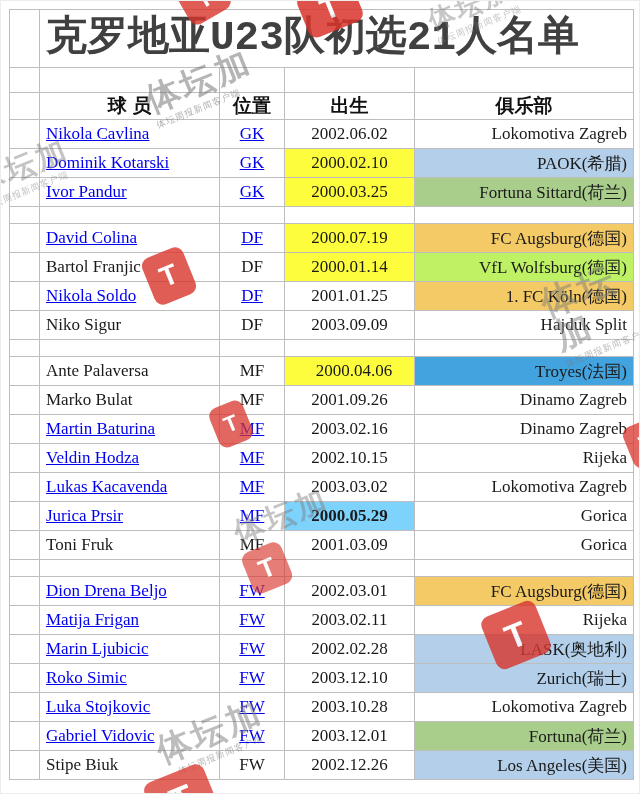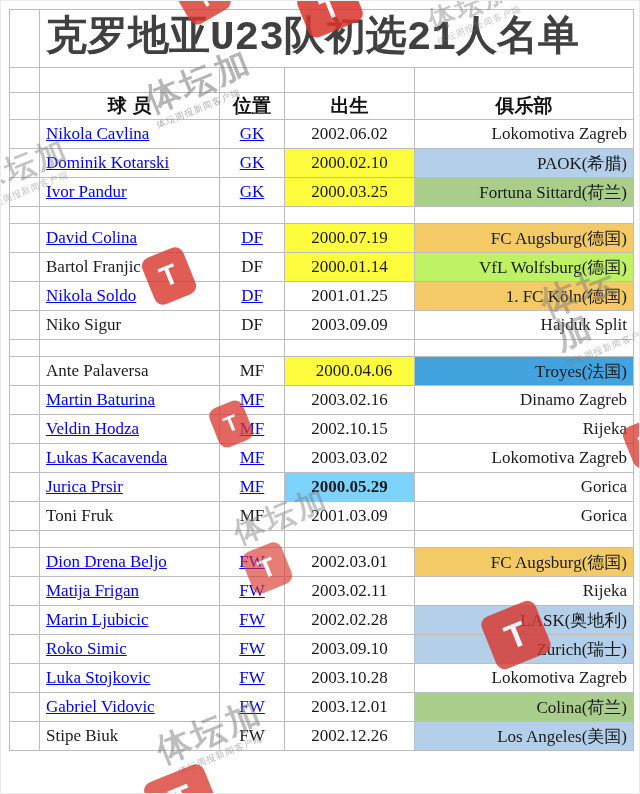--- a/index.html
+++ b/index.html
@@ -155,20 +155,27 @@
         </tr>
         <tr class="data-row">
           <td></td>
           <td class="c-player"><span class="pname">Ante Palaversa</span></td>
           <td class="c-pos"><span class="pname">MF</span></td>
           <td class="c-birth" style="background: rgb(253, 253, 61); padding-left: 15px;">2000.04.06</td>
           <td class="c-club" style="background: rgb(67, 163, 223);">Troyes(法国)</td>
         </tr>
         <tr class="data-row">
           <td></td>
+          <td class="c-player"><span class="pname">Marko Bulat</span></td>
+          <td class="c-pos"><span class="pname">MF</span></td>
+          <td class="c-birth">2001.09.26</td>
+          <td class="c-club">Dinamo Zagreb</td>
+        </tr>
+        <tr class="data-row">
+          <td></td>
           <td class="c-player"><a class="plink">Martin Baturina</a></td>
           <td class="c-pos"><a class="plink">MF</a></td>
           <td class="c-birth">2003.02.16</td>
           <td class="c-club">Dinamo Zagreb</td>
         </tr>
         <tr class="data-row">
           <td></td>
           <td class="c-player"><a class="plink">Veldin Hodza</a></td>
           <td class="c-pos"><a class="plink">MF</a></td>
           <td class="c-birth">2002.10.15</td>
@@ -220,36 +227,36 @@
           <td></td>
           <td class="c-player"><a class="plink">Marin Ljubicic</a></td>
           <td class="c-pos"><a class="plink">FW</a></td>
           <td class="c-birth">2002.02.28</td>
           <td class="c-club" style="background: rgb(179, 207, 233); padding-left: 20px;">LASK(奥地利)</td>
         </tr>
         <tr class="data-row">
           <td></td>
           <td class="c-player"><a class="plink">Roko Simic</a></td>
           <td class="c-pos"><a class="plink">FW</a></td>
-          <td class="c-birth">2003.09.10</td>
+          <td class="c-birth">2003.12.10</td>
           <td class="c-club" style="background: rgb(179, 207, 233); padding-left: 7px;">Zurich(瑞士)</td>
         </tr>
         <tr class="data-row">
           <td></td>
           <td class="c-player"><a class="plink">Luka Stojkovic</a></td>
           <td class="c-pos"><a class="plink">FW</a></td>
           <td class="c-birth">2003.10.28</td>
           <td class="c-club">Lokomotiva Zagreb</td>
         </tr>
         <tr class="data-row">
           <td></td>
           <td class="c-player"><a class="plink">Gabriel Vidovic</a></td>
           <td class="c-pos"><a class="plink">FW</a></td>
           <td class="c-birth">2003.12.01</td>
-          <td class="c-club" style="background: rgb(169, 206, 140);">Colina(荷兰)</td>
+          <td class="c-club" style="background: rgb(169, 206, 140);">Fortuna(荷兰)</td>
         </tr>
         <tr class="data-row">
           <td></td>
           <td class="c-player"><span class="pname">Stipe Biuk</span></td>
           <td class="c-pos"><span class="pname">FW</span></td>
           <td class="c-birth">2002.12.26</td>
           <td class="c-club" style="background: rgb(179, 207, 233);">Los Angeles(美国)</td>
         </tr>
       </tbody>
   </table>

